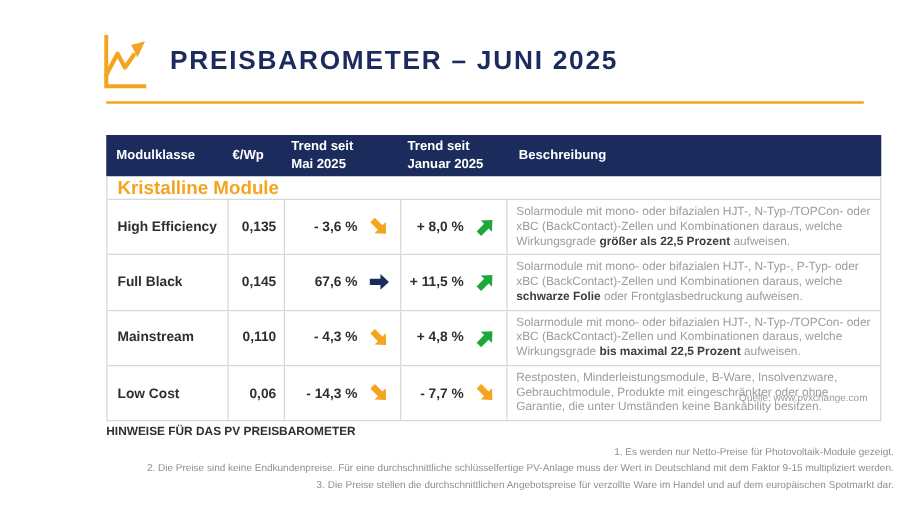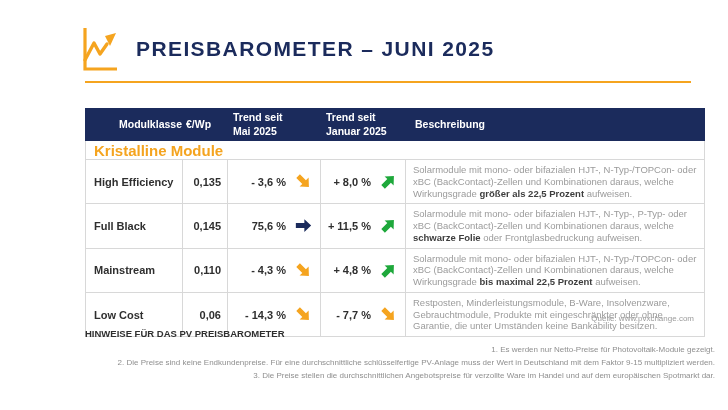--- a/index.html
+++ b/index.html
@@ -10,21 +10,21 @@
   
   .brand { position:absolute; left:80px; top:25px; display:flex; align-items:center; gap:16px; }
   .logo { width:40px; height:48px; }
   .title { font-size:21px; font-weight:bold; color:#1B2B5C; letter-spacing:1.4px; }
   .rule { position:absolute; left:85px; top:81px; width:606px; height:2px; background:#F5A41F; }
 
   
   .pricetable { position:absolute; left:85px; top:108px; width:620px; font-size:11px; }
   .thead { display:grid; grid-template-columns:97px 45px 93px 85px 300px; background:#1B2B5C; color:#ffffff; height:33px; align-items:center; }
   .th { font-size:10.5px; font-weight:bold; line-height:1.25; white-space:pre-line; }
-  .th:nth-child(1){ padding-left:8px;text-align:right; }
+  .th:nth-child(1){ padding-left:8px; }
   .th:nth-child(2){ padding-left:4px; }
   .th:nth-child(3){ padding-left:6px; }
   .th:nth-child(4){ padding-left:6px; }
   .th:nth-child(5){ padding-left:10px; }
 
   .tbody { border:1px solid #D8D8D8; border-top:none; }
   .section-row { height:19px; display:flex; align-items:center; padding-left:8px;
                  font-weight:bold; font-size:15px; color:#F5A41F; border-bottom:1px solid #D8D8D8; }
   .row { display:grid; grid-template-columns:97px 45px 93px 85px 300px; border-bottom:1px solid #D8D8D8; min-height:39px; }
   .row:last-child { border-bottom:none; }
@@ -36,21 +36,21 @@
   .cell.desc  { display:block; padding:4px 6px 4px 7px; font-size:9.5px; line-height:1.24; color:#9B9B9B; }
   .cell.desc b { color:#3E3E3E; font-weight:bold; }
 
   .arrow { width:17px; height:17px; display:block; flex:0 0 auto; }
   .arrow svg { width:100%; height:100%; display:block; }
   .dir-up   { transform:rotate(-45deg); }
   .dir-down { transform:rotate(45deg); }
 
   
   .source { position:absolute; right:34px; top:314px; font-size:8px; color:#9B9B9B; }
-  .notes  { position:absolute; left:85px; top:328px; width:630px; }
+  .notes  { position:absolute; left:85px; top:340px; width:630px; }
   .notes-title { font-size:9.5px; font-weight:bold; color:#2F2F2F; margin-bottom:6px; }
   .note { font-size:8px; color:#8F8F8F; margin-bottom:4px;text-align:right; }
 </style>
 </head>
 <body>
 
 <div class="page">
 
   <div class="brand">
     <span class="logo">
@@ -97,21 +97,21 @@
               </svg>
             </span>
         </div>
         <div class="cell desc"><span>Solarmodule mit mono- oder bifazialen HJT-, N-Typ-/TOPCon- oder xBC (BackContact)-Zellen und Kombinationen daraus, welche Wirkungsgrade </span><b>größer als 22,5 Prozent</b><span> aufweisen.</span></div>
       </div>
 
       <div class="row">
         <div class="cell name">Full Black</div>
         <div class="cell price">0,145</div>
         <div class="cell trend">
-          <span>75,6 %</span>
+          <span>67,6 %</span>
           <span class="arrow dir-right" style="color: rgb(27, 43, 92);">
               <svg viewBox="0 0 20 20">
                 <path d="M1 7 H11 V2.5 L19 10 L11 17.5 V13 H1 Z" fill="currentColor"></path>
               </svg>
             </span>
         </div>
         <div class="cell trend">
           <span>+ 11,5 %</span>
           <span class="arrow dir-up" style="color: rgb(30, 168, 59);">
               <svg viewBox="0 0 20 20">

